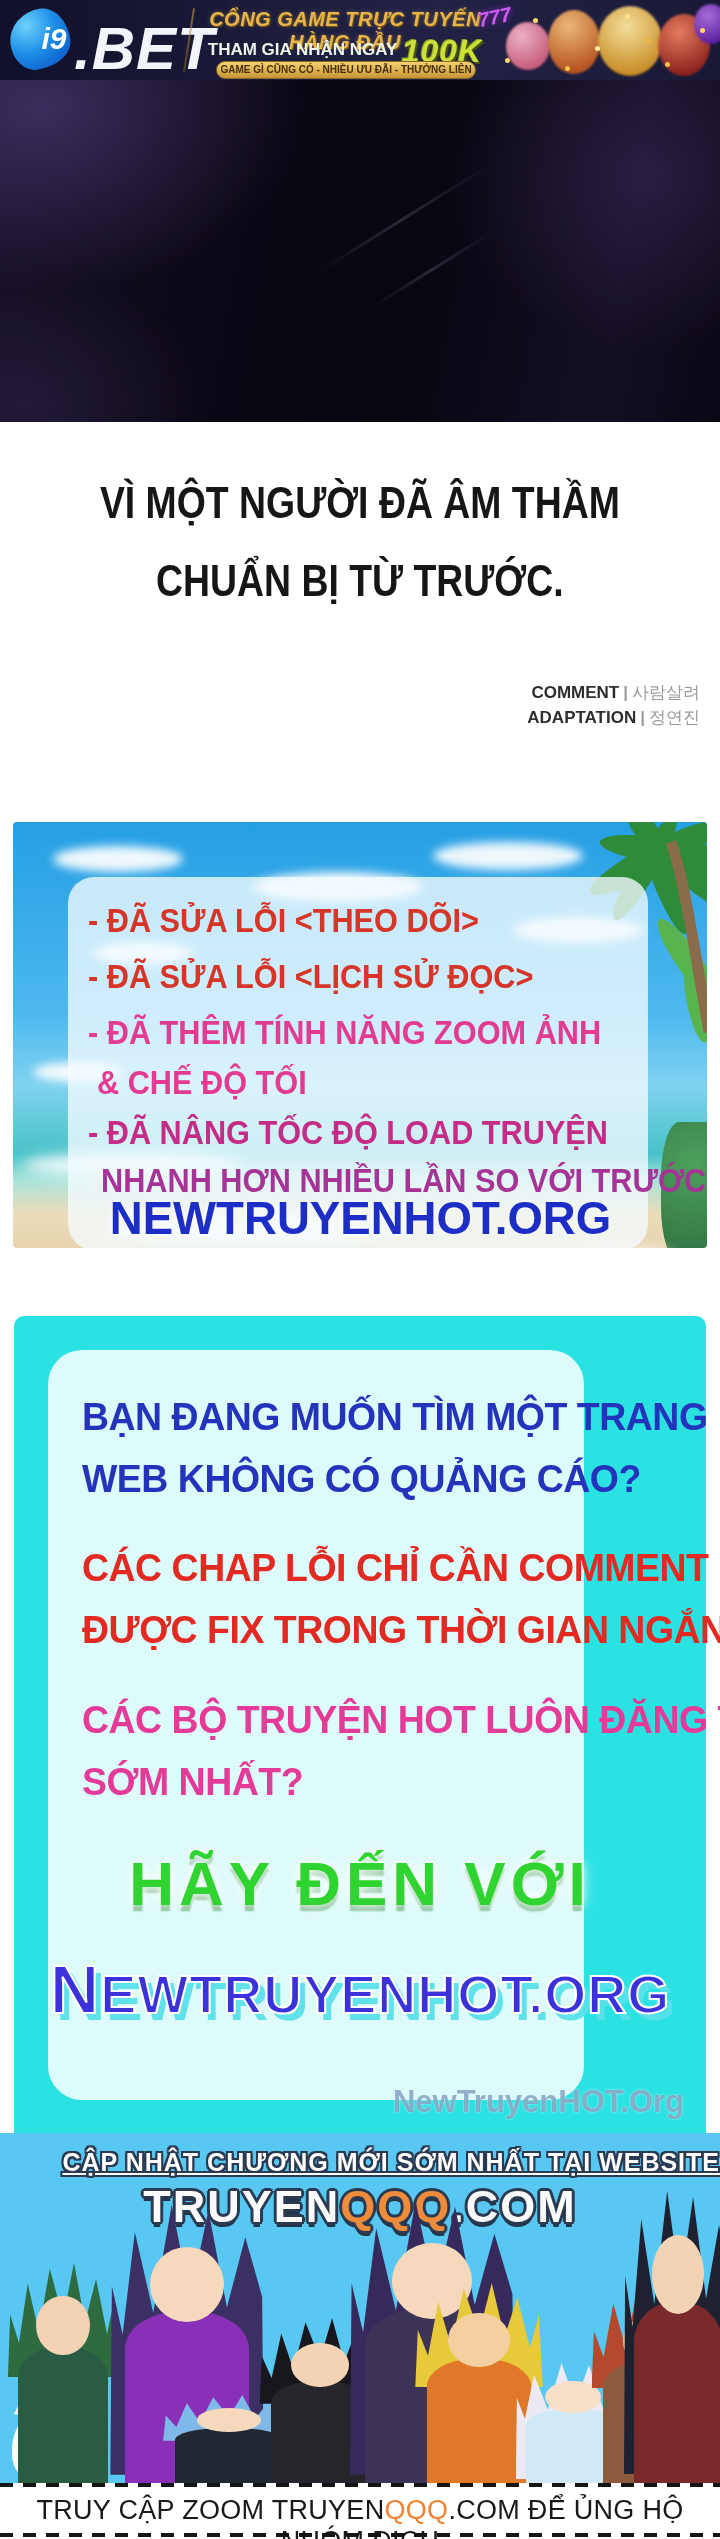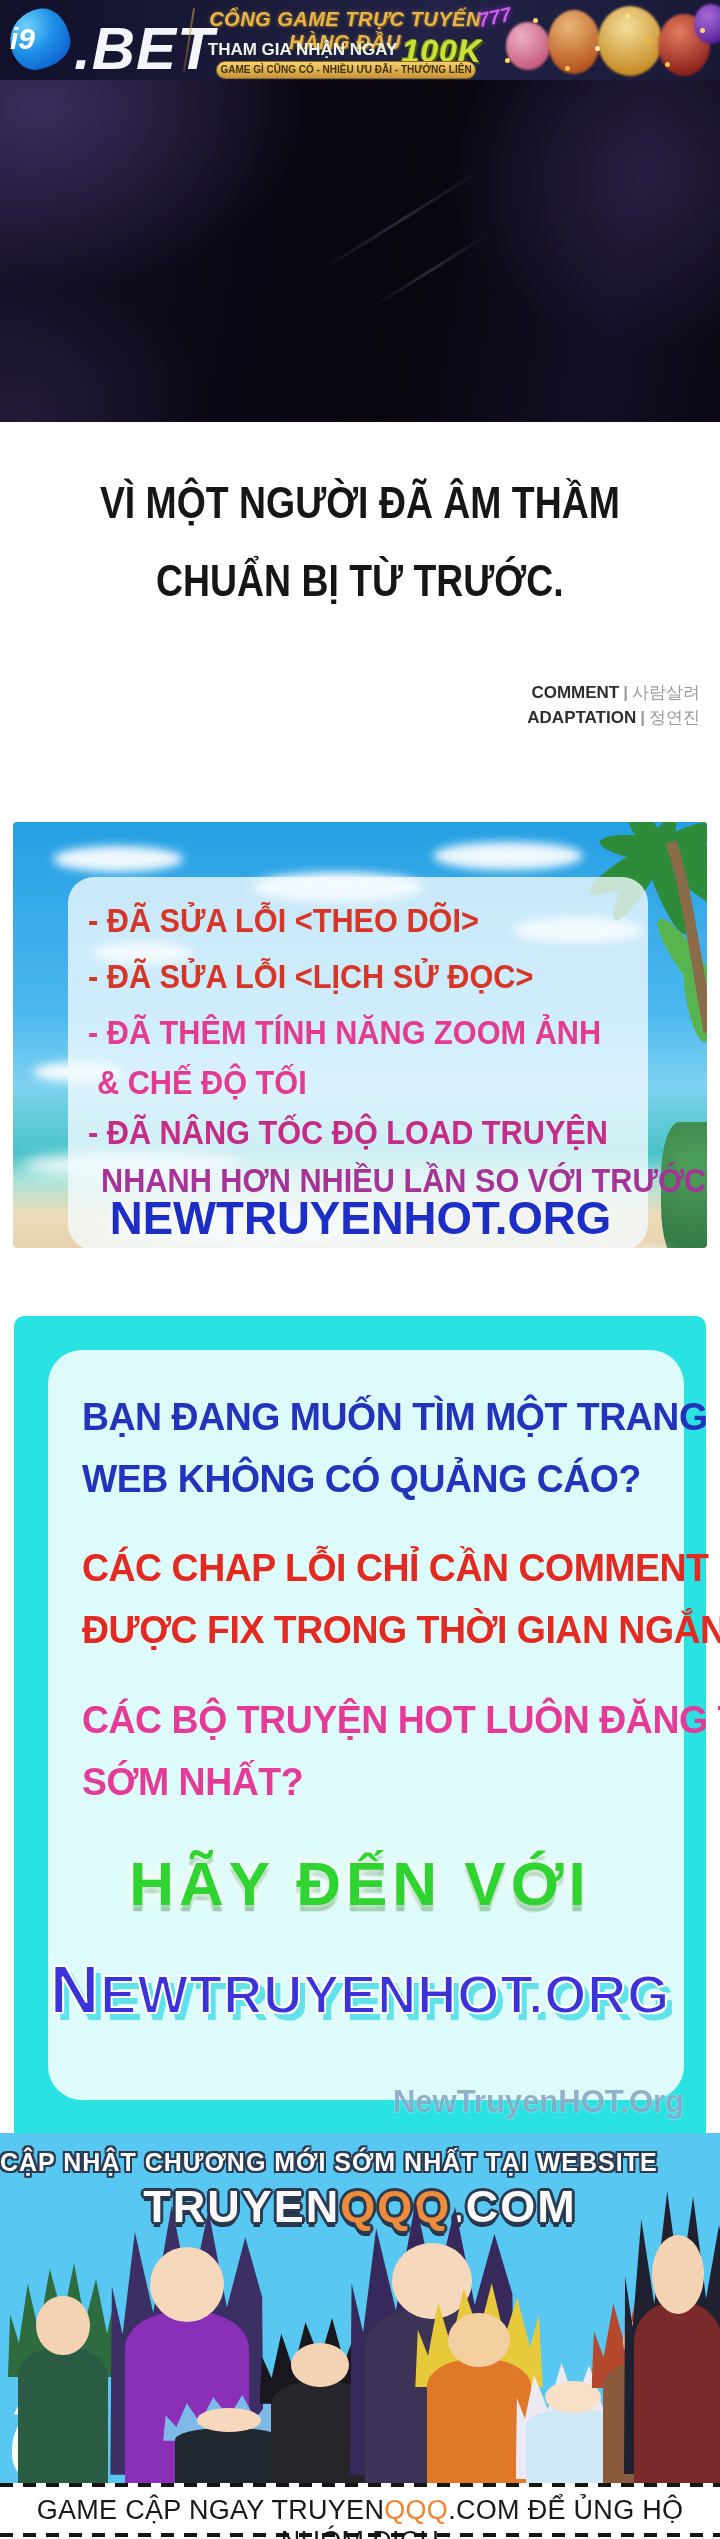--- a/index.html
+++ b/index.html
@@ -6,21 +6,21 @@
   .page{position:relative;width:720px;height:2539px;margin:0 auto;background:#fff;overflow:hidden;
         font-family:"Liberation Sans","DejaVu Sans",sans-serif;}
   .abs{position:absolute;}
 
   
   .ad{left:0;top:0;width:720px;height:80px;overflow:hidden;
       background:linear-gradient(95deg,#10102a 0%,#1b1b3a 35%,#222246 60%,#191936 100%);}
   .logo-blob{left:10px;top:9px;width:60px;height:60px;transform:rotate(-8deg);
       background:radial-gradient(circle at 30% 25%,#6fd2fb,#1e8fe8 45%,#0b55c8 90%);
       border-radius:58% 42% 62% 38% / 52% 58% 42% 48%;}
-  .logo-i9{left:10px;top:9px;width:60px;height:60px;line-height:60px;text-align:left;
+  .logo-i9{left:24px;top:9px;width:60px;height:60px;line-height:60px;text-align:center;
       font-size:30px;font-weight:900;font-style:italic;color:#fff;}
   .logo-bet{left:74px;top:14px;font-size:60px;font-weight:900;font-style:italic;color:#f3f5fb;letter-spacing:1px;}
   .ad-div{left:188px;top:8px;width:2px;height:64px;background:linear-gradient(#d7a94a,#7a5a1a);
       opacity:.55;transform:rotate(9deg);}
   .ad-headline{left:200px;top:8px;width:290px;text-align:center;font-size:20px;font-weight:800;font-style:italic;
       color:#e8b54c;text-shadow:1px 1px 0 #7a5a14,0 0 4px rgba(255,216,120,.35);letter-spacing:.5px;}
   .ad-cta{left:200px;top:33px;width:290px;text-align:center;color:#eaf5e8;font-size:17px;font-weight:700;}
   .ad-amount{font-size:32px;font-weight:900;font-style:italic;color:#cbe139;vertical-align:-7px;
       text-shadow:2px 2px 0 #46520e,-1px -1px 0 #87a01c;letter-spacing:1px;margin-top:12px;}
   .ad-pill{left:216px;top:61px;width:258px;height:16px;line-height:16px;border-radius:9px;
@@ -57,37 +57,37 @@
   .beach-panel{left:55px;top:55px;width:580px;height:373px;border-radius:26px;
       background:rgba(244,251,255,.78);}
   .bn{font-size:33px;font-weight:800;white-space:nowrap;transform:scaleX(.93);transform-origin:left;}
   .b-red{color:#d63527;} .b-pink{color:#e43b92;} .b-mag{color:#c52c87;} .b-pur{color:#a63497;}
   .beach-site{left:0;top:368px;width:694px;text-align:center;font-size:47px;font-weight:900;color:#1d2ec6;
       white-space:nowrap;text-shadow:0 0 5px rgba(255,255,255,.85);}
   .beach-site>span{display:inline-block;transform:scaleX(.97);}
 
   
   .cyanbox{left:14px;top:1316px;width:692px;height:818px;background:#2be2e3;border-radius:10px 10px 0 0;}
-  .cyan-panel{left:34px;top:34px;width:636px;height:750px;border-radius:34px;background:#dcfbfa;}
+  .cyan-panel{left:34px;top:34px;width:536px;height:750px;border-radius:34px;background:#dcfbfa;}
   .cq{left:34px;font-size:39px;font-weight:800;white-space:nowrap;letter-spacing:-.5px;
       transform:scaleX(.96);transform-origin:left;}
   .cq-blue{color:#2433bc;} .cq-red{color:#e22a22;} .cq-pink{color:#e43a98;}
   .invite{left:0;width:624px;text-align:center;font-size:62px;font-weight:900;letter-spacing:5px;color:#2fd430;
       text-shadow:0 0 8px rgba(255,255,255,.95),0 0 16px rgba(255,255,255,.85),0 6px 2px rgba(22,124,32,.5);}
   .cyan-site{left:0;width:624px;text-align:center;font-size:54px;font-weight:900;color:#3b33d9;white-space:nowrap;
       -webkit-text-stroke:2px #fff;text-shadow:6px 7px 0 rgba(88,224,234,.95),0 0 2px #fff;letter-spacing:1px;}
   .cyan-site .big1{font-size:1.27em;}
   .fnote1{right:22px;text-align:right;font-size:22px;font-weight:700;color:#8f8f8f;letter-spacing:.5px;}
   .fnote2{right:22px;text-align:right;font-size:31px;font-weight:800;color:rgba(110,150,185,.75);
       text-shadow:0 0 2px rgba(255,255,255,.8);}
 
   
   .footerb{left:0;top:2133px;width:720px;height:350px;background:#58c8f2;overflow:hidden;}
-  .fb-head{left:0;top:15px;width:720px;text-align:left;font-size:25px;font-weight:800;color:#fff;letter-spacing:1px;
-      text-shadow:2px 0 0 #2a3a50,-2px 0 0 #2a3a50,0 2px 0 #2a3a50,0 -2px 0 #2a3a50,2px 2px 0 #2a3a50,-2px 2px 0 #2a3a50,2px -2px 0 #2a3a50,-2px -2px 0 #2a3a50;}
+  .fb-head{left:0;top:15px;width:720px;text-align:right;font-size:25px;font-weight:800;color:#fff;letter-spacing:1px;
+      text-shadow:2px 0 0 #2a3a50,-2px 0 0 #2a3a50,0 2px 0 #2a3a50,0 -2px 0 #2a3a50,2px 2px 0 #2a3a50,-2px 2px 0 #2a3a50,2px -2px 0 #2a3a50,-2px -2px 0 #2a3a50;text-decoration:underline;}
   .fb-site{left:0;top:48px;width:720px;text-align:center;font-size:45px;font-weight:900;letter-spacing:2px;color:#fafafa;
       text-shadow:3px 0 0 #2a3a50,-3px 0 0 #2a3a50,0 3px 0 #2a3a50,0 -3px 0 #2a3a50,2px 2px 0 #2a3a50,-2px 2px 0 #2a3a50,2px -2px 0 #2a3a50,-2px -2px 0 #2a3a50,0 5px 0 #24344a;}
   .fb-site .qqq{color:#ee8c3c;}
   .char{position:absolute;bottom:0;}
   .char .hair{position:absolute;left:-4%;right:-4%;top:0;height:52%;
       clip-path:polygon(0 100%,2% 45%,10% 70%,18% 18%,28% 60%,38% 5%,50% 48%,60% 0,70% 52%,80% 14%,90% 62%,97% 30%,100% 100%);}
   .char.long .hair{height:97%;
       clip-path:polygon(0 100%,1% 30%,8% 48%,16% 10%,28% 40%,40% 0,52% 34%,64% 2%,76% 38%,88% 12%,99% 34%,100% 100%);}
   .char .face{position:absolute;top:15%;left:24%;width:52%;height:27%;border-radius:50%;}
   .char .body{position:absolute;top:38%;left:6%;right:6%;bottom:0;border-radius:45% 45% 0 0/22% 22% 0 0;}
@@ -253,17 +253,17 @@
         <div class="char long" style="left: 628px; width: 100px; height: 292px;">
           <div class="hair" style="background:#1f2030"></div>
           <div class="body" style="background:#7a2a2a"></div>
           <div class="face" style="background:#f4d3b4"></div>
         </div>
       </div>
   </div>
 
   <div class="abs dash" style="top:2483px;"></div>
   <div class="abs bottom-text">
-    <span>GAME CẬP NGAY TRUYEN</span><span class="qqq">QQQ</span><span>.COM ĐỂ ỦNG HỘ NHÓM DỊCH</span>
+    <span>TRUY CẬP ZOOM TRUYEN</span><span class="qqq">QQQ</span><span>.COM ĐỂ ỦNG HỘ NHÓM DỊCH</span>
   </div>
   <div class="abs dash" style="top:2533px;"></div>
 
 </div>
 
 </body></html>

